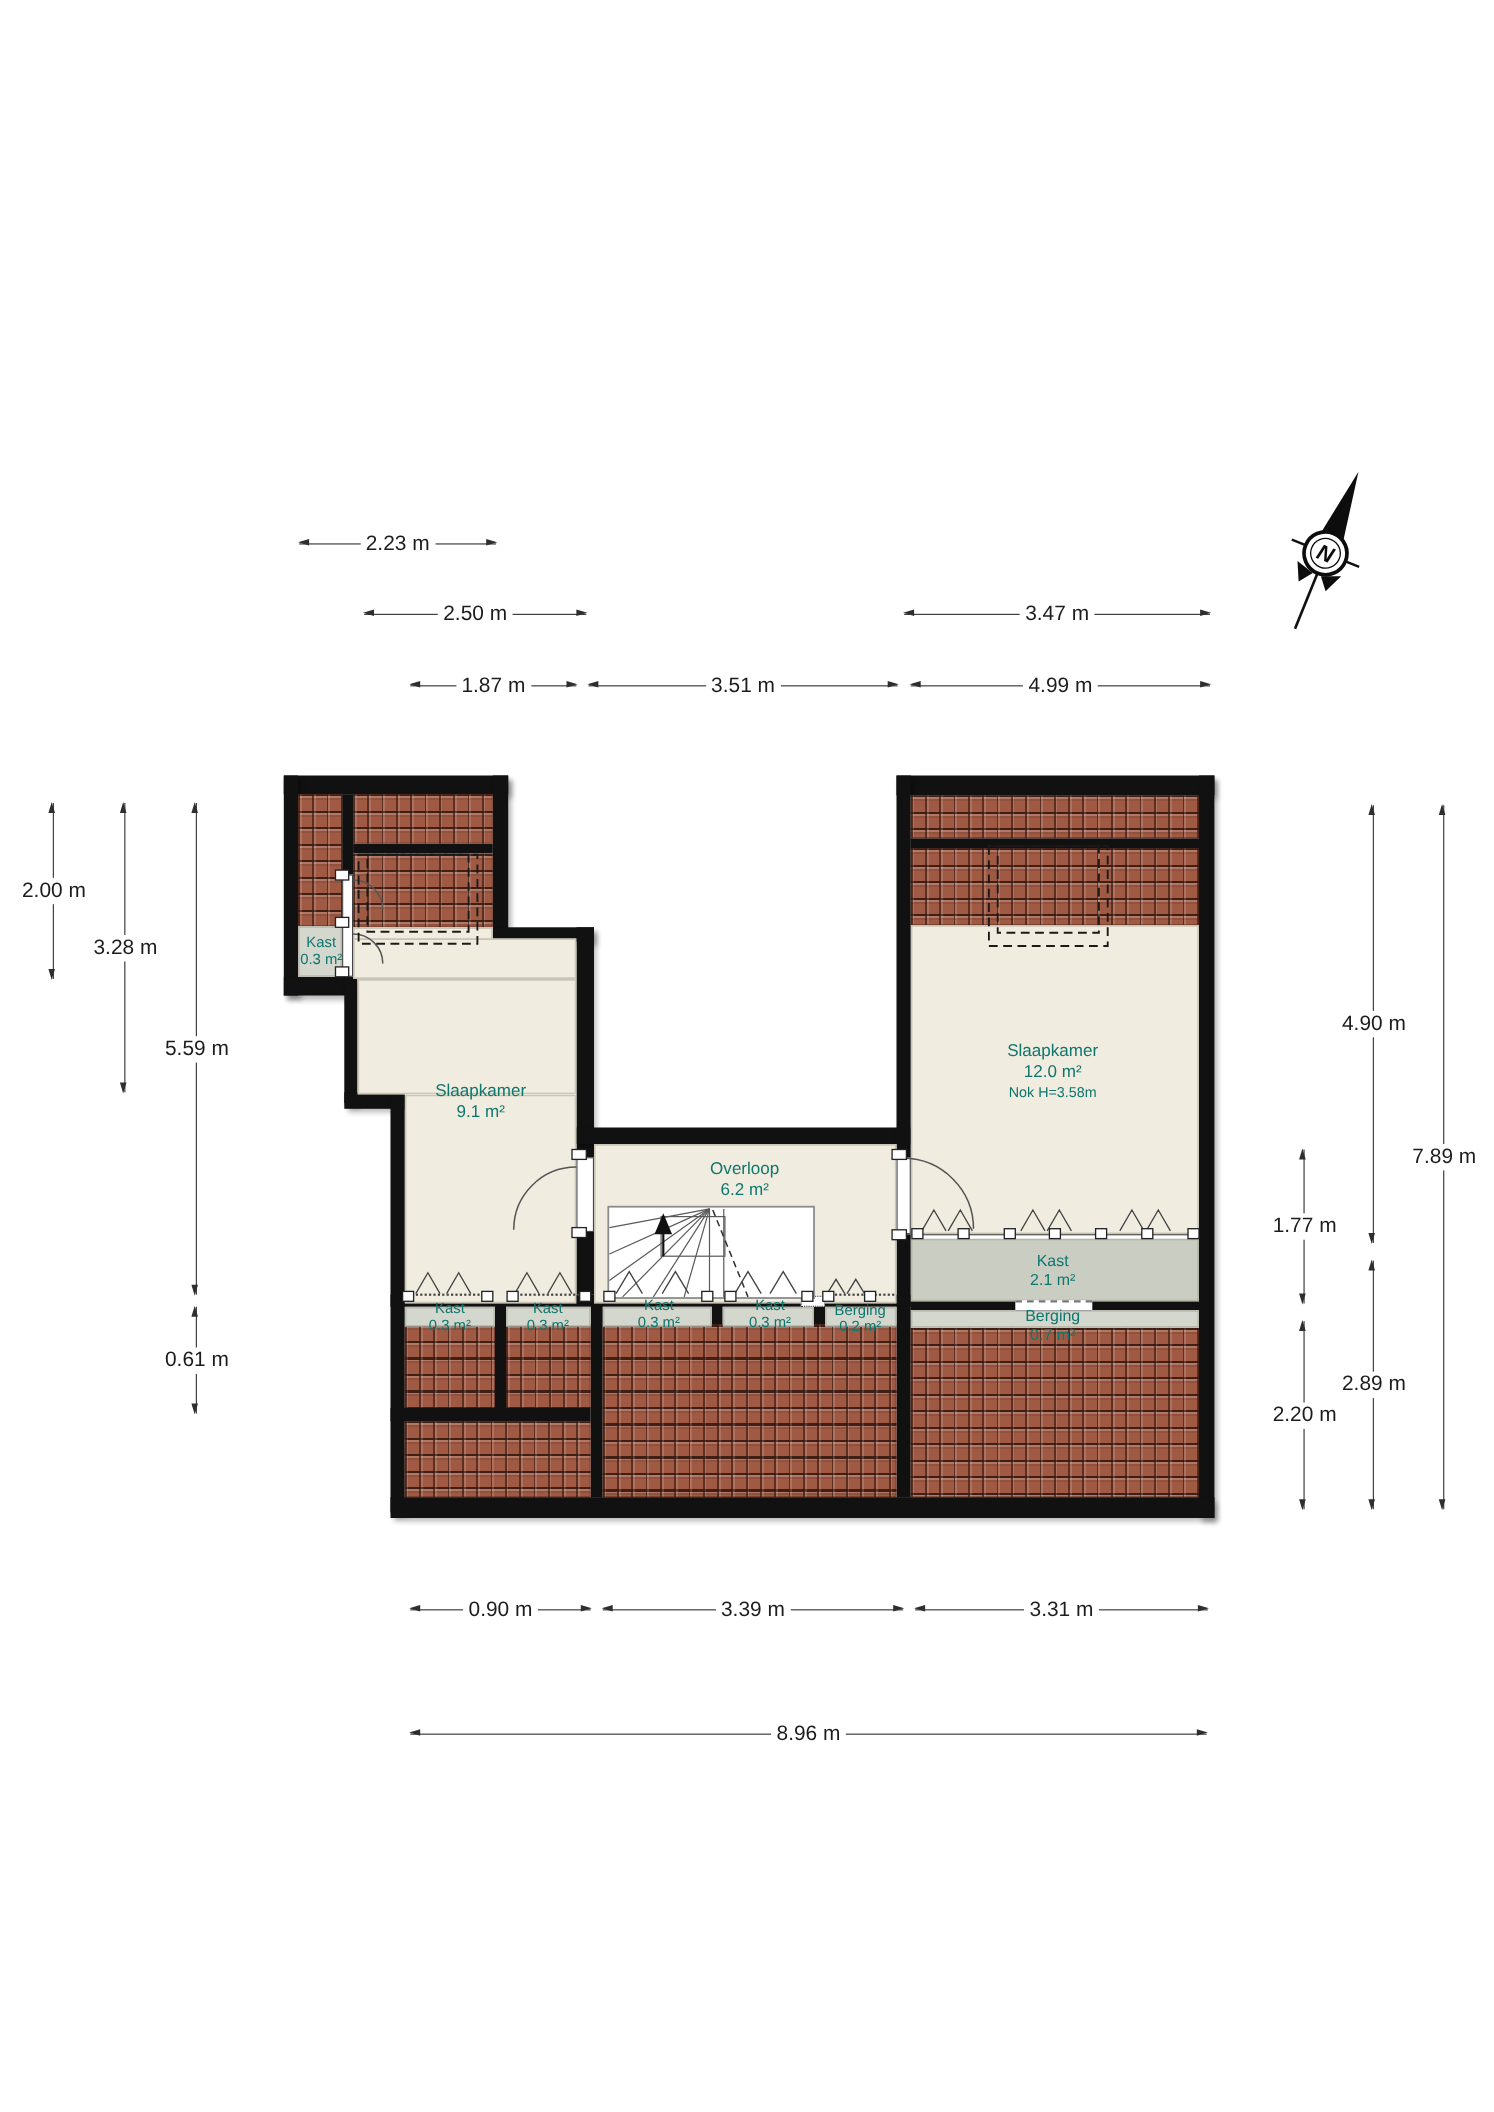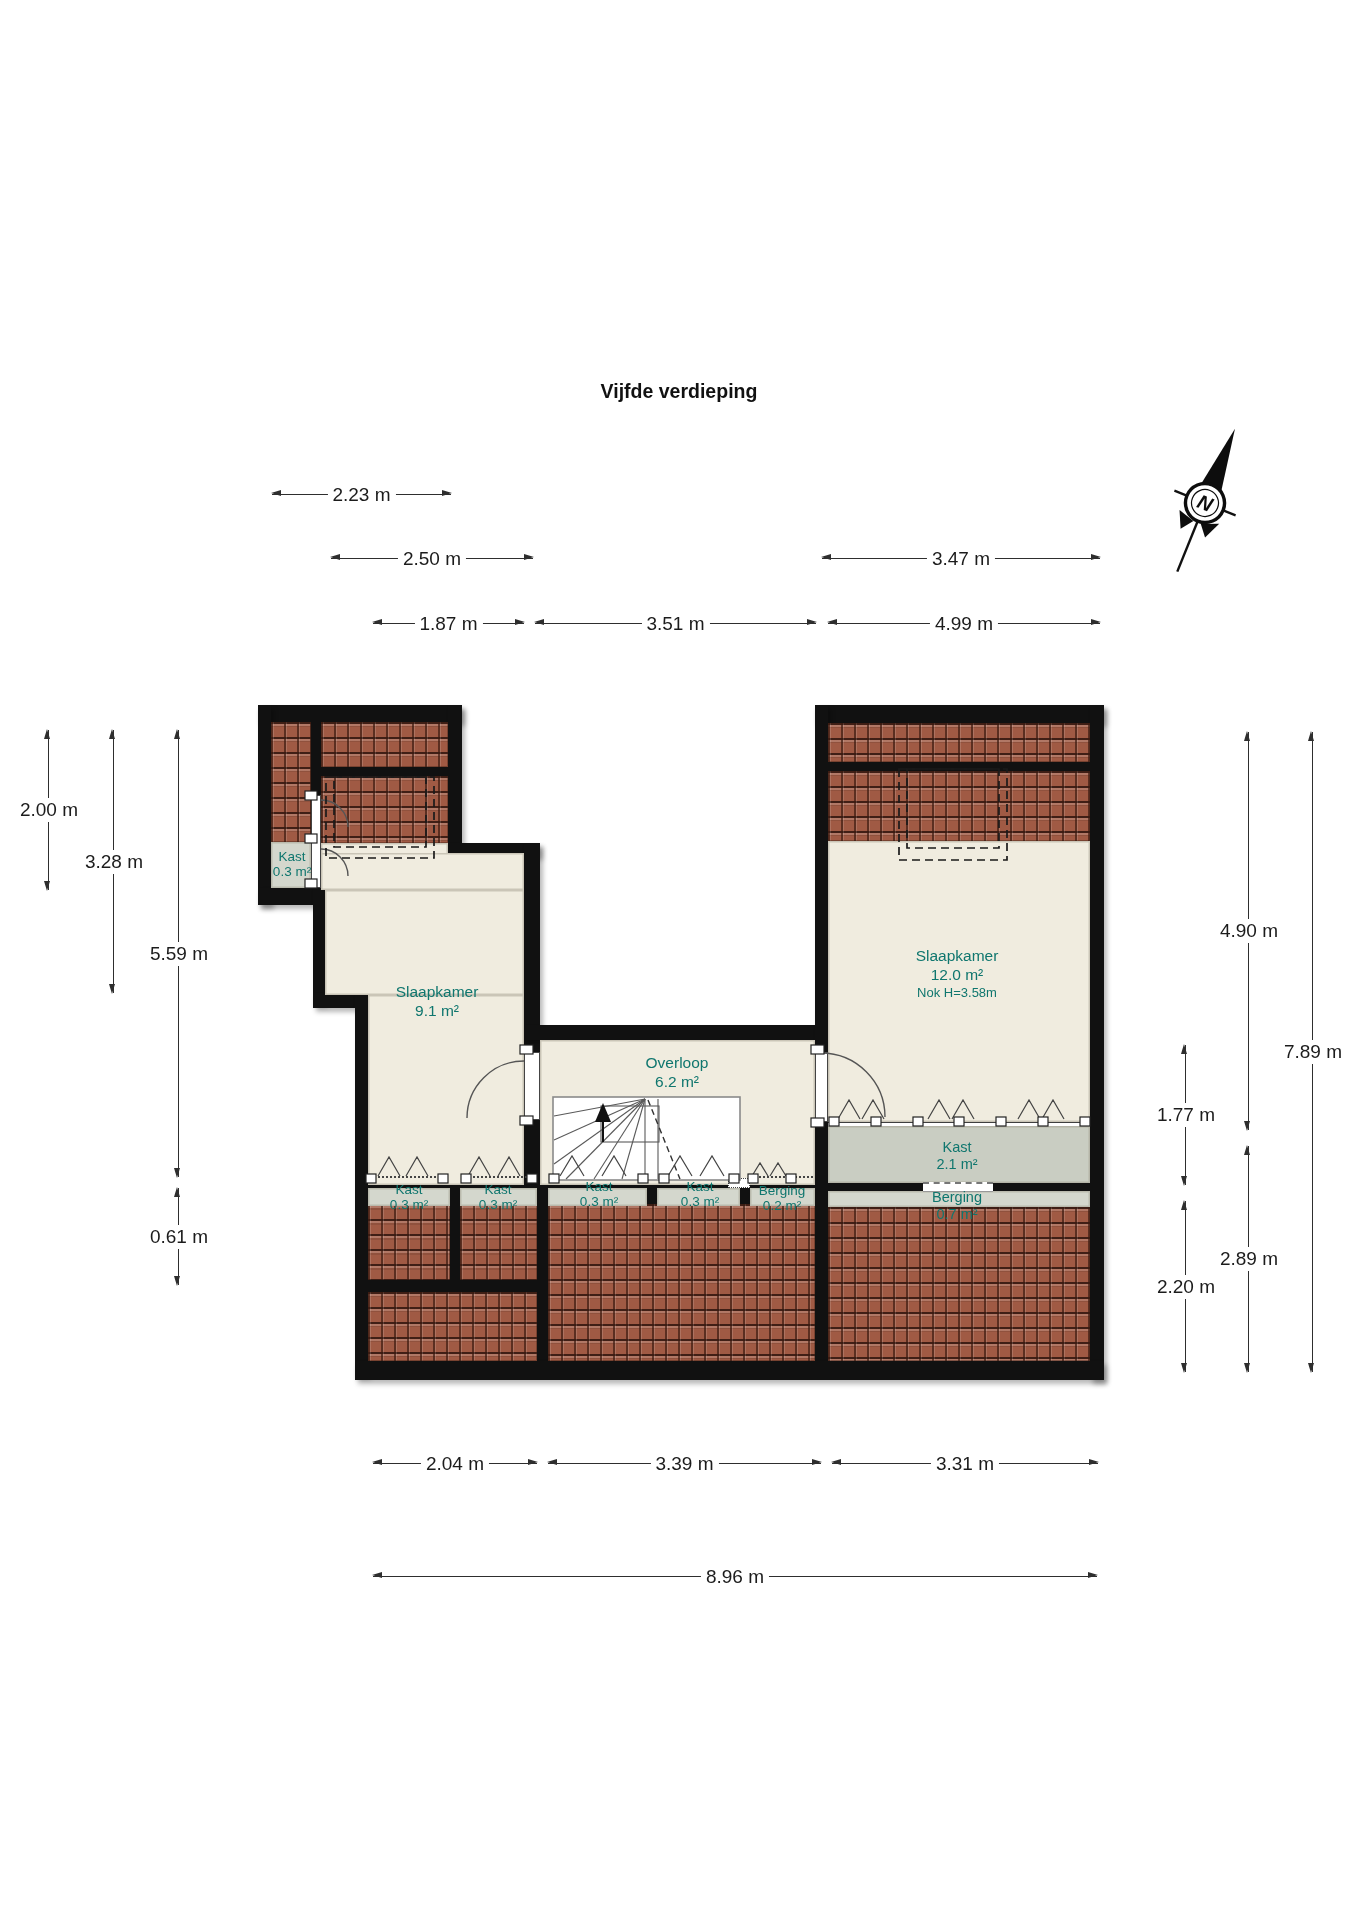--- a/index.html
+++ b/index.html
@@ -46,21 +46,20 @@
   .title{position:absolute;left:0;right:0;top:380px;text-align:center;font-weight:bold;font-size:19.5px;line-height:23px;color:#111;}
 
   svg text{font-family:"Liberation Sans", sans-serif;}
 </style>
 </head>
 <body>
 
 <div id="canvas">
 
   <div class="title">
-    <span class="l1" style="display:block;">Vijfde verdieping</span>
   </div>
 
   <div>
     <div class="w ow" style="left:258px;top:705px;width:204px;height:17px;"></div>
     <div class="w ow" style="left:258px;top:705px;width:13px;height:200px;"></div>
     <div class="w ow" style="left:448px;top:705px;width:14px;height:148px;"></div>
     <div class="w" style="left:311px;top:722px;width:10px;height:76px;"></div>
     <div class="w" style="left:321px;top:767px;width:127px;height:9px;"></div>
     <div class="w ow" style="left:258px;top:888px;width:63px;height:17px;"></div>
     <div class="w ow" style="left:313px;top:888px;width:12px;height:115px;"></div>
@@ -300,21 +299,21 @@
       <span class="dim-label">4.90 m</span>
     </div>
   <div class="dim-v" style="left:1248px;top:1146px;height:226px;">
       <span class="dim-label">2.89 m</span>
     </div>
   <div class="dim-v" style="left:1312px;top:732px;height:640px;">
       <span class="dim-label">7.89 m</span>
     </div>
 
   <div class="dim-h" style="left:373px;top:1463px;width:164px;">
-      <span class="dim-label">2.04 m</span>
+      <span class="dim-label">0.90 m</span>
     </div>
   <div class="dim-h" style="left:548px;top:1463px;width:273px;">
       <span class="dim-label">3.39 m</span>
     </div>
   <div class="dim-h" style="left:832px;top:1463px;width:266px;text-align:center;">
       <span class="dim-label">3.31 m</span>
     </div>
   <div class="dim-h" style="left:373px;top:1576px;width:724px;">
       <span class="dim-label">8.96 m</span>
     </div>

